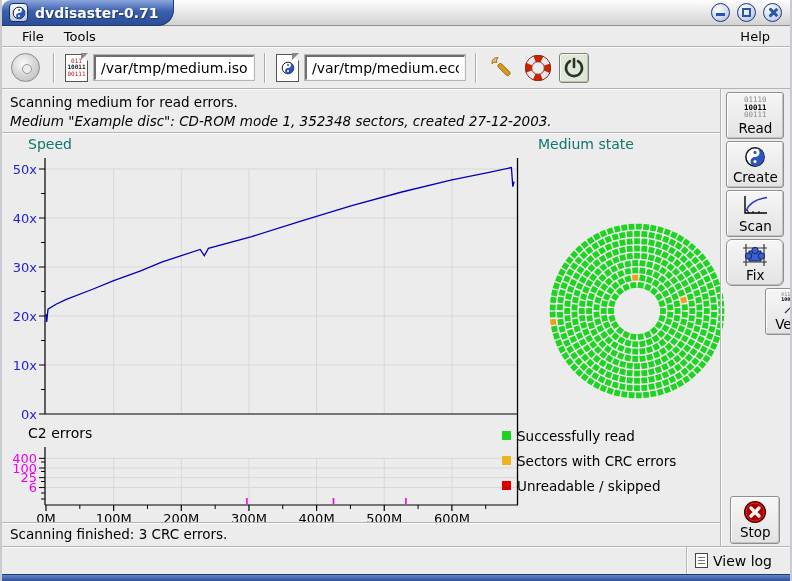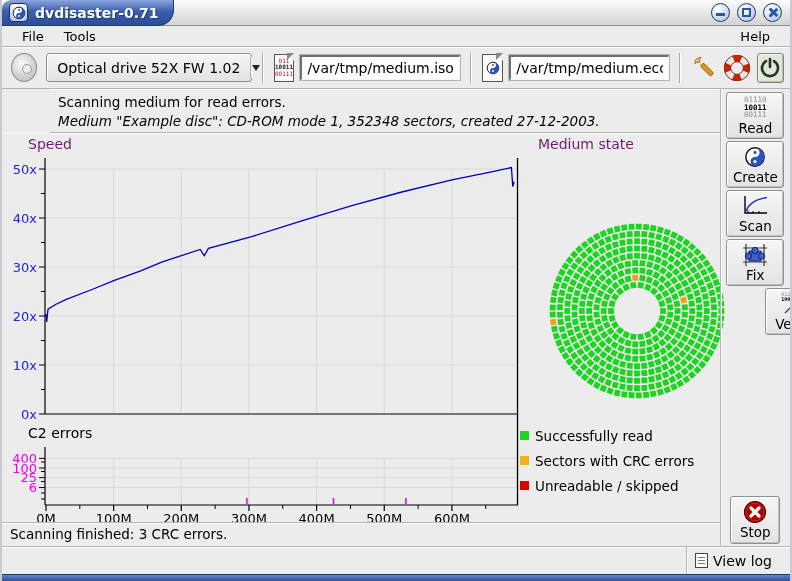--- a/index.html
+++ b/index.html
@@ -59,30 +59,30 @@
   .file-icon .dogear:after { content:""; position:absolute; left:-7px; top:-8px; width:0; height:0;
                border-bottom:7px solid transparent; border-left:7px solid #888; }
   .bin-row { font-family:"DejaVu Sans Mono","Liberation Mono",monospace; font-size:6px; line-height:6.5px; }
   .bin-red { color:#b02020; } .bin-dark { color:#1a1a1a; font-weight:bold; }
   .tool-btn { width:30px; height:30px; display:flex; align-items:center; justify-content:center; }
   .power-btn { border:1px solid #7f7f7f; border-radius:3px; background:#dfe8d6; box-shadow:inset 1px 1px 0 #f4f8ee, inset -1px -1px 0 #b9c4ac; }
 
   
   .content-row { display:flex; height:457px; }
   .left-col { width:722px; }
-  .hdr { height:44px; border-bottom:1px solid #b4b4b4; box-shadow:inset 0 1px 0 #fbfbfb; padding:4px 0 0 8px; font-size:13.5px; line-height:19px;margin-left:48px; }
+  .hdr { height:44px; border-bottom:1px solid #b4b4b4; box-shadow:inset 0 1px 0 #fbfbfb; padding:4px 0 0 8px; font-size:13.5px; line-height:19px; }
   .hdr-line2 { font-style:italic; }
 
   
   .main { position:relative; height:389px; box-shadow:inset 0 1px 0 #fbfbfb; }
   .chart-label { position:absolute; font-size:14px; }
-  .lbl-blue { color:#701a75; } .lbl-magenta { color:#000000; }
+  .lbl-blue { color:#0f766e; } .lbl-magenta { color:#000000; }
   #chart-svg { position:absolute; left:0; top:0; }
   #disc-svg { position:absolute; left:542px; top:85px; }
-  .legend { position:absolute; left:518px; top:290px; }
+  .legend { position:absolute; left:500px; top:290px; }
   .legend-row { display:flex; align-items:center; gap:6px; height:25px; font-size:13.5px; }
   .sw { width:9px; height:9px; display:inline-block; }
   .sw-green { background:#1ed321; } .sw-amber { background:#edb41d; } .sw-red { background:#dd0000; }
 
   .scan-status { height:24px; border-top:1px solid #b4b4b4; box-shadow:inset 0 1px 0 #fbfbfb;
                  font-size:13.5px; padding:3px 0 0 8px; }
 
   
   .sidebar { width:70px; position:relative; border-left:1px solid #b4b4b4; box-shadow:inset 1px 0 0 #fbfbfb; }
   .side-btn { position:absolute; left:5px; width:58px; height:47px; background:linear-gradient(#f6f6f6,#e3e3e3);
@@ -138,27 +138,20 @@
 
   <div class="menubar">
     <span class="menu-item">File</span>
     <span class="menu-item">Tools</span>
     <span class="menu-spacer"></span>
     <span class="menu-item">Help</span>
   </div>
 
   <div class="toolbar">
     <span class="disc-icon"></span>
-    <div class="combo">
-      <span class="combo-label">Optical drive 52X FW 1.02</span>
-      <span class="combo-sep"></span>
-      <span class="combo-arrow">
-          <span class="tri-down"></span>
-        </span>
-    </div>
     <span class="tb-sep"></span>
     <span class="file-icon">
       <span class="dogear"></span>
       <span class="bin-row bin-red">011</span>
       <span class="bin-row bin-dark">10011</span>
       <span class="bin-row bin-red">00111</span>
     </span>
     <input class="entry" value="/var/tmp/medium.iso" style="">
     <span class="tb-sep"></span>
     <span class="file-icon">
@@ -765,21 +758,21 @@
       <div class="side-btn" style="top:101px;">
         <div class="icon-area">
           <svg width="28" height="23" viewBox="0 0 28 23">
             <path d="M4 2 V19 H26" fill="none" stroke="#000" stroke-width="1.4"></path>
             <path d="M6 16 L8 19 M12 17 L12 19 M18 17 L18 19" stroke="#000" stroke-width="1"></path>
             <path d="M5 17 Q9 6 26 3.5" fill="none" stroke="#2233cc" stroke-width="1.5"></path>
           </svg>
         </div>
         <span>Scan</span>
       </div>
-      <div class="side-btn" style="top:150px;">
+      <div class="side-btn" style="top:150px;border-radius:6px;">
         <div class="icon-area">
           <svg width="26" height="24" viewBox="0 0 26 24">
             <path d="M4 1 V23 M22 1 V23 M1 5 H25 M1 19 H25" stroke="#333" stroke-width="1.2"></path>
             <rect x="7" y="8" width="12" height="10" fill="#3b5fd0" stroke="#16275e" stroke-width="1"></rect>
             <circle cx="13" cy="7.5" r="3.2" fill="#3b5fd0" stroke="#16275e" stroke-width="1"></circle>
             <circle cx="19.5" cy="13" r="3.2" fill="#3b5fd0" stroke="#16275e" stroke-width="1"></circle>
             <circle cx="6.5" cy="13" r="3.2" fill="#3b5fd0" stroke="#16275e" stroke-width="1"></circle>
           </svg>
         </div>
         <span>Fix</span>

